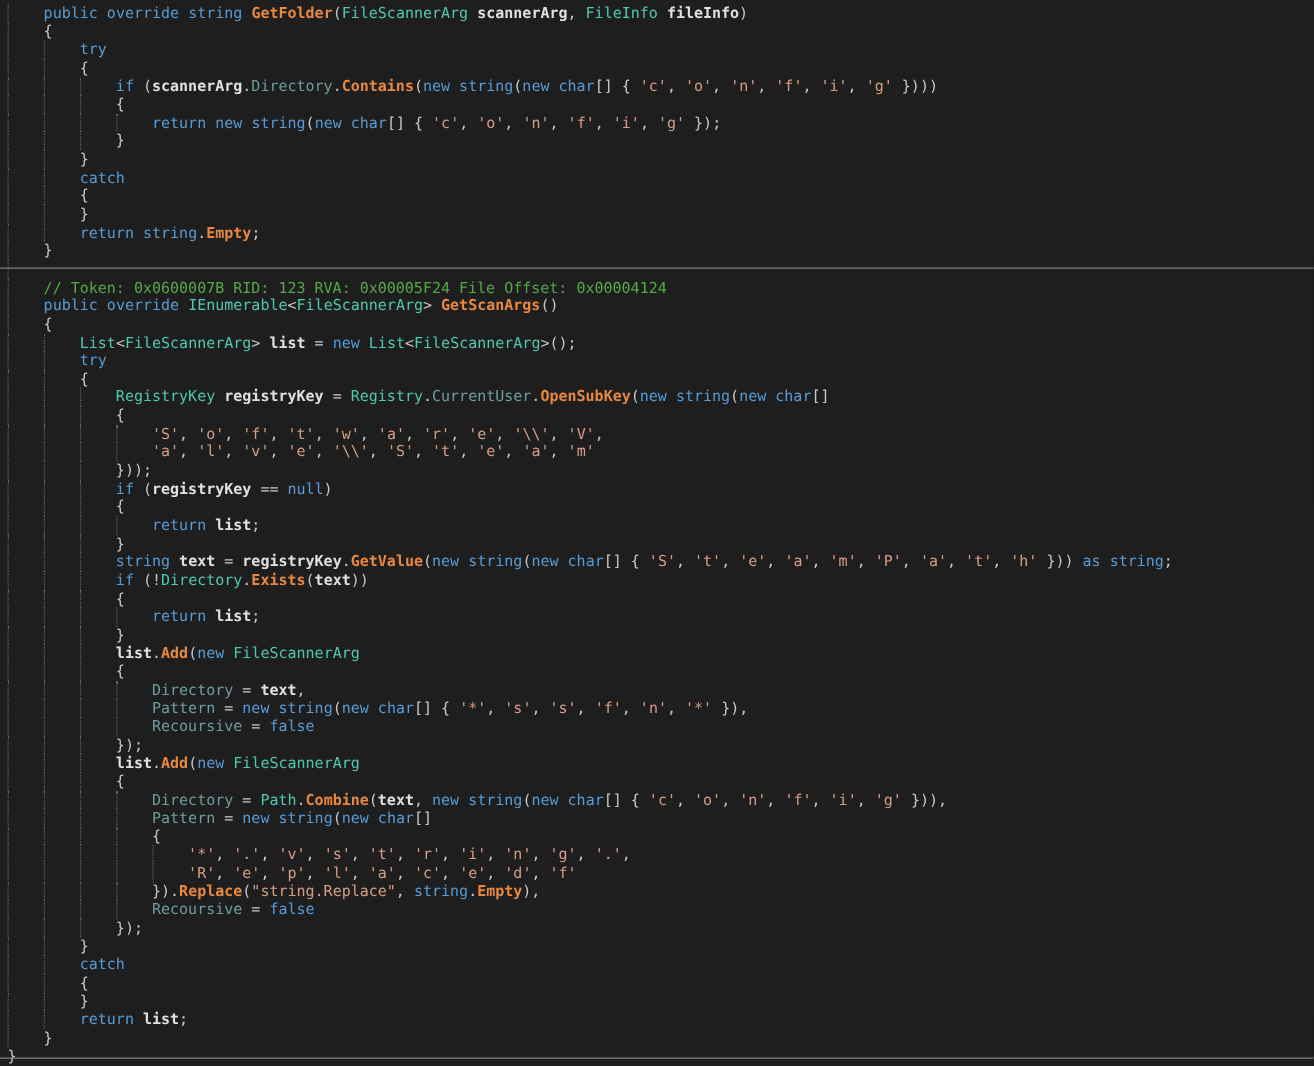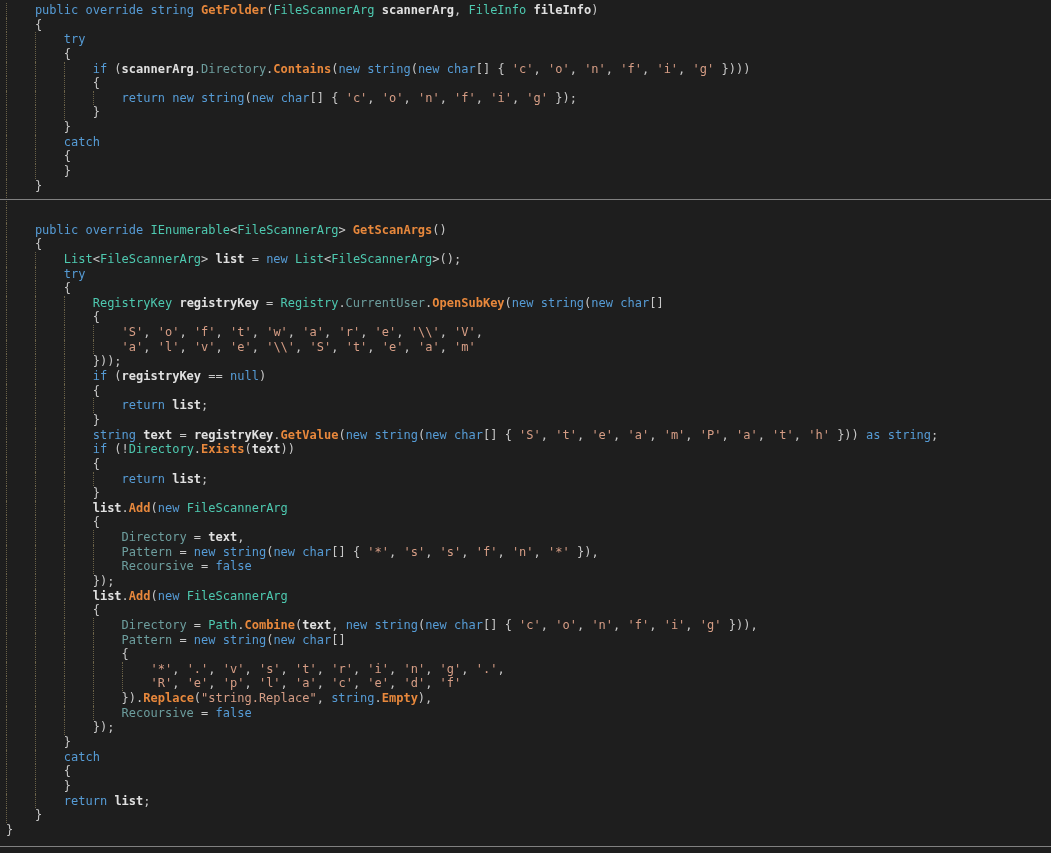--- a/index.html
+++ b/index.html
@@ -68,23 +68,24 @@
       <div class="line"><span class="guide" style="left: calc(0ch + 6px);"></span><span class="guide" style="left: calc(4ch + 6px);"></span><span class="content" style="padding-left: 8ch;"><span class="tok-k">try</span></span></div>
       <div class="line"><span class="guide" style="left: calc(0ch + 6px);"></span><span class="guide" style="left: calc(4ch + 6px);"></span><span class="content" style="padding-left: 8ch;"><span class="tok-p">{</span></span></div>
       <div class="line"><span class="guide" style="left: calc(0ch + 6px);"></span><span class="guide" style="left: calc(4ch + 6px);"></span><span class="guide" style="left: calc(8ch + 6px);"></span><span class="content" style="padding-left: 12ch;"><span class="tok-k">if</span><span class="tok-p"> (</span><span class="tok-l">scannerArg</span><span class="tok-p">.</span><span class="tok-pr">Directory</span><span class="tok-p">.</span><span class="tok-m">Contains</span><span class="tok-p">(</span><span class="tok-k">new</span><span class="tok-p"> </span><span class="tok-k">string</span><span class="tok-p">(</span><span class="tok-k">new</span><span class="tok-p"> </span><span class="tok-k">char</span><span class="tok-p">[] { </span><span class="tok-s">'c'</span><span class="tok-p">, </span><span class="tok-s">'o'</span><span class="tok-p">, </span><span class="tok-s">'n'</span><span class="tok-p">, </span><span class="tok-s">'f'</span><span class="tok-p">, </span><span class="tok-s">'i'</span><span class="tok-p">, </span><span class="tok-s">'g'</span><span class="tok-p"> })))</span></span></div>
       <div class="line"><span class="guide" style="left: calc(0ch + 6px);"></span><span class="guide" style="left: calc(4ch + 6px);"></span><span class="guide" style="left: calc(8ch + 6px);"></span><span class="content" style="padding-left: 12ch;"><span class="tok-p">{</span></span></div>
       <div class="line"><span class="guide" style="left: calc(0ch + 6px);"></span><span class="guide" style="left: calc(4ch + 6px);"></span><span class="guide" style="left: calc(8ch + 6px);"></span><span class="guide" style="left: calc(12ch + 6px);"></span><span class="content" style="padding-left: 16ch;"><span class="tok-k">return</span><span class="tok-p"> </span><span class="tok-k">new</span><span class="tok-p"> </span><span class="tok-k">string</span><span class="tok-p">(</span><span class="tok-k">new</span><span class="tok-p"> </span><span class="tok-k">char</span><span class="tok-p">[] { </span><span class="tok-s">'c'</span><span class="tok-p">, </span><span class="tok-s">'o'</span><span class="tok-p">, </span><span class="tok-s">'n'</span><span class="tok-p">, </span><span class="tok-s">'f'</span><span class="tok-p">, </span><span class="tok-s">'i'</span><span class="tok-p">, </span><span class="tok-s">'g'</span><span class="tok-p"> });</span></span></div>
       <div class="line"><span class="guide" style="left: calc(0ch + 6px);"></span><span class="guide" style="left: calc(4ch + 6px);"></span><span class="guide" style="left: calc(8ch + 6px);"></span><span class="content" style="padding-left: 12ch;"><span class="tok-p">}</span></span></div>
       <div class="line"><span class="guide" style="left: calc(0ch + 6px);"></span><span class="guide" style="left: calc(4ch + 6px);"></span><span class="content" style="padding-left: 8ch;"><span class="tok-p">}</span></span></div>
       <div class="line"><span class="guide" style="left: calc(0ch + 6px);"></span><span class="guide" style="left: calc(4ch + 6px);"></span><span class="content" style="padding-left: 8ch;"><span class="tok-k">catch</span></span></div>
       <div class="line"><span class="guide" style="left: calc(0ch + 6px);"></span><span class="guide" style="left: calc(4ch + 6px);"></span><span class="content" style="padding-left: 8ch;"><span class="tok-p">{</span></span></div>
       <div class="line"><span class="guide" style="left: calc(0ch + 6px);"></span><span class="guide" style="left: calc(4ch + 6px);"></span><span class="content" style="padding-left: 8ch;"><span class="tok-p">}</span></span></div>
+      <div class="line"><span class="guide" style="left: calc(0ch + 6px);"></span><span class="guide" style="left: calc(4ch + 6px);"></span><span class="content" style="padding-left: 8ch;"><span class="tok-k">return</span><span class="tok-p"> </span><span class="tok-k">string</span><span class="tok-p">.</span><span class="tok-m">Empty</span><span class="tok-p">;</span></span></div>
       <div class="line"><span class="guide" style="left: calc(0ch + 6px);"></span><span class="content" style="padding-left: 4ch;"><span class="tok-p">}</span></span></div>
       <div class="line sep"><span class="guide" style="left: calc(0ch + 6px);"></span><span class="content" style="padding-left: 4ch;"></span></div>
-      <div class="line"><span class="guide" style="left: calc(0ch + 6px);"></span></div>
+      <div class="line"><span class="guide" style="left: calc(0ch + 6px);"></span><span class="content" style="padding-left: 4ch;"><span class="tok-c">// Token: 0x0600007B RID: 123 RVA: 0x00005F24 File Offset: 0x00004124</span></span></div>
       <div class="line"><span class="guide" style="left: calc(0ch + 6px);"></span><span class="content" style="padding-left: 4ch;"><span class="tok-k">public</span><span class="tok-p"> </span><span class="tok-k">override</span><span class="tok-p"> </span><span class="tok-t">IEnumerable</span><span class="tok-p">&lt;</span><span class="tok-t">FileScannerArg</span><span class="tok-p">&gt; </span><span class="tok-m">GetScanArgs</span><span class="tok-p">()</span></span></div>
       <div class="line"><span class="guide" style="left: calc(0ch + 6px);"></span><span class="content" style="padding-left: 4ch;"><span class="tok-p">{</span></span></div>
       <div class="line"><span class="guide" style="left: calc(0ch + 6px);"></span><span class="guide" style="left: calc(4ch + 6px);"></span><span class="content" style="padding-left: 8ch;"><span class="tok-t">List</span><span class="tok-p">&lt;</span><span class="tok-t">FileScannerArg</span><span class="tok-p">&gt; </span><span class="tok-l">list</span><span class="tok-p"> = </span><span class="tok-k">new</span><span class="tok-p"> </span><span class="tok-t">List</span><span class="tok-p">&lt;</span><span class="tok-t">FileScannerArg</span><span class="tok-p">&gt;();</span></span></div>
       <div class="line"><span class="guide" style="left: calc(0ch + 6px);"></span><span class="guide" style="left: calc(4ch + 6px);"></span><span class="content" style="padding-left: 8ch;"><span class="tok-k">try</span></span></div>
       <div class="line"><span class="guide" style="left: calc(0ch + 6px);"></span><span class="guide" style="left: calc(4ch + 6px);"></span><span class="content" style="padding-left: 8ch;"><span class="tok-p">{</span></span></div>
       <div class="line"><span class="guide" style="left: calc(0ch + 6px);"></span><span class="guide" style="left: calc(4ch + 6px);"></span><span class="guide" style="left: calc(8ch + 6px);"></span><span class="content" style="padding-left: 12ch;"><span class="tok-t">RegistryKey</span><span class="tok-p"> </span><span class="tok-l">registryKey</span><span class="tok-p"> = </span><span class="tok-t">Registry</span><span class="tok-p">.</span><span class="tok-pr">CurrentUser</span><span class="tok-p">.</span><span class="tok-m">OpenSubKey</span><span class="tok-p">(</span><span class="tok-k">new</span><span class="tok-p"> </span><span class="tok-k">string</span><span class="tok-p">(</span><span class="tok-k">new</span><span class="tok-p"> </span><span class="tok-k">char</span><span class="tok-p">[]</span></span></div>
       <div class="line"><span class="guide" style="left: calc(0ch + 6px);"></span><span class="guide" style="left: calc(4ch + 6px);"></span><span class="guide" style="left: calc(8ch + 6px);"></span><span class="content" style="padding-left: 12ch;"><span class="tok-p">{</span></span></div>
       <div class="line"><span class="guide" style="left: calc(0ch + 6px);"></span><span class="guide" style="left: calc(4ch + 6px);"></span><span class="guide" style="left: calc(8ch + 6px);"></span><span class="guide" style="left: calc(12ch + 6px);"></span><span class="content" style="padding-left: 16ch;"><span class="tok-s">'S'</span><span class="tok-p">, </span><span class="tok-s">'o'</span><span class="tok-p">, </span><span class="tok-s">'f'</span><span class="tok-p">, </span><span class="tok-s">'t'</span><span class="tok-p">, </span><span class="tok-s">'w'</span><span class="tok-p">, </span><span class="tok-s">'a'</span><span class="tok-p">, </span><span class="tok-s">'r'</span><span class="tok-p">, </span><span class="tok-s">'e'</span><span class="tok-p">, </span><span class="tok-s">'\\'</span><span class="tok-p">, </span><span class="tok-s">'V'</span><span class="tok-p">,</span></span></div>
       <div class="line"><span class="guide" style="left: calc(0ch + 6px);"></span><span class="guide" style="left: calc(4ch + 6px);"></span><span class="guide" style="left: calc(8ch + 6px);"></span><span class="guide" style="left: calc(12ch + 6px);"></span><span class="content" style="padding-left: 16ch;"><span class="tok-s">'a'</span><span class="tok-p">, </span><span class="tok-s">'l'</span><span class="tok-p">, </span><span class="tok-s">'v'</span><span class="tok-p">, </span><span class="tok-s">'e'</span><span class="tok-p">, </span><span class="tok-s">'\\'</span><span class="tok-p">, </span><span class="tok-s">'S'</span><span class="tok-p">, </span><span class="tok-s">'t'</span><span class="tok-p">, </span><span class="tok-s">'e'</span><span class="tok-p">, </span><span class="tok-s">'a'</span><span class="tok-p">, </span><span class="tok-s">'m'</span></span></div>
       <div class="line"><span class="guide" style="left: calc(0ch + 6px);"></span><span class="guide" style="left: calc(4ch + 6px);"></span><span class="guide" style="left: calc(8ch + 6px);"></span><span class="content" style="padding-left: 12ch;"><span class="tok-p">}));</span></span></div>

